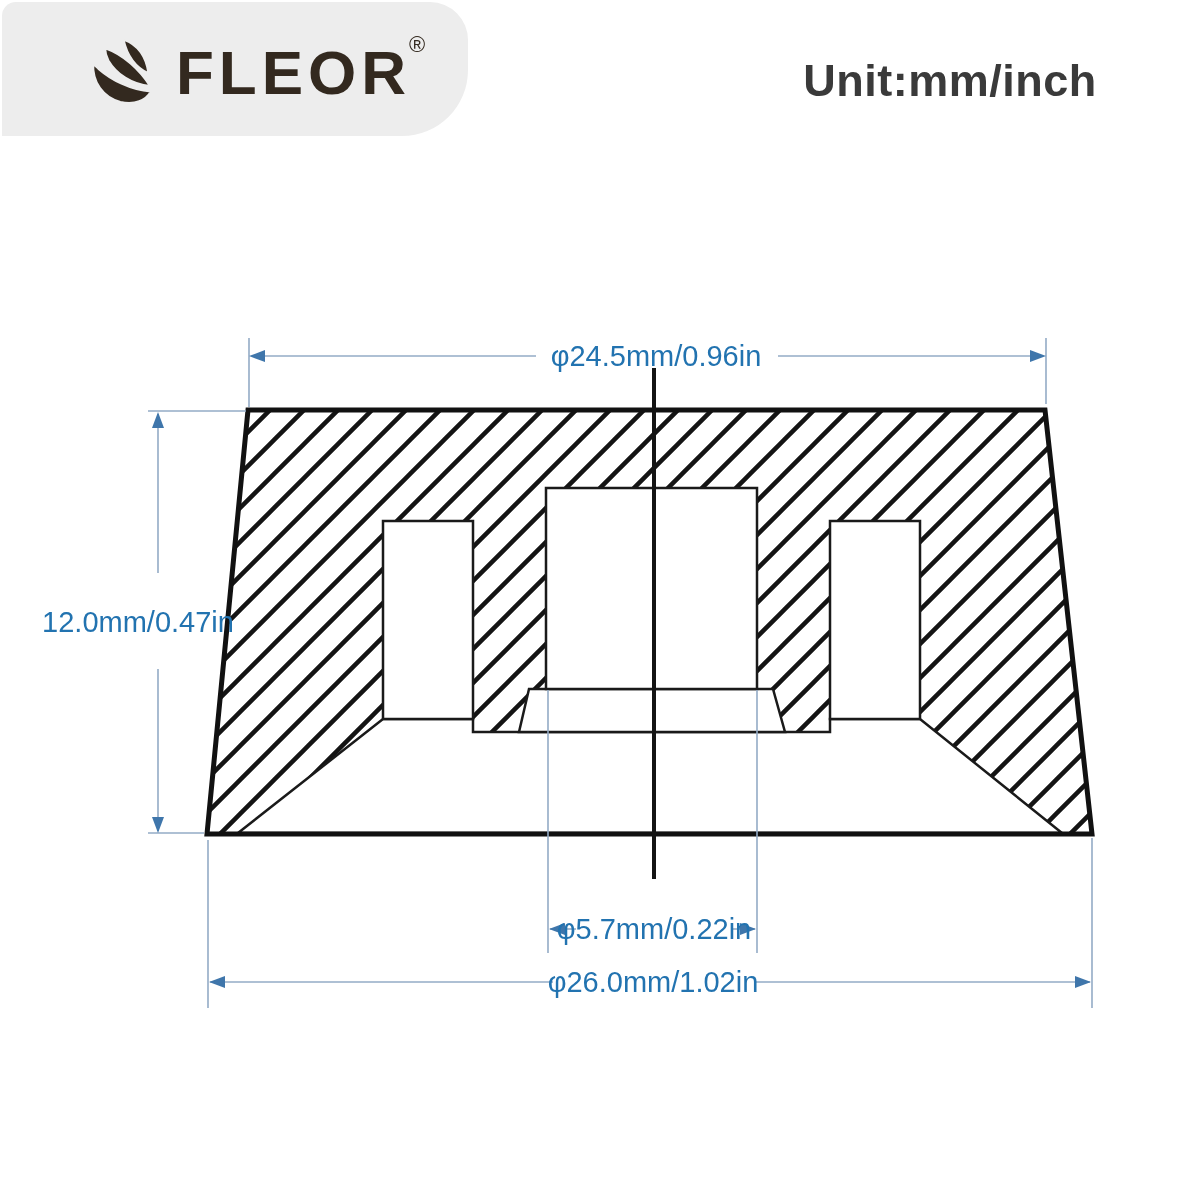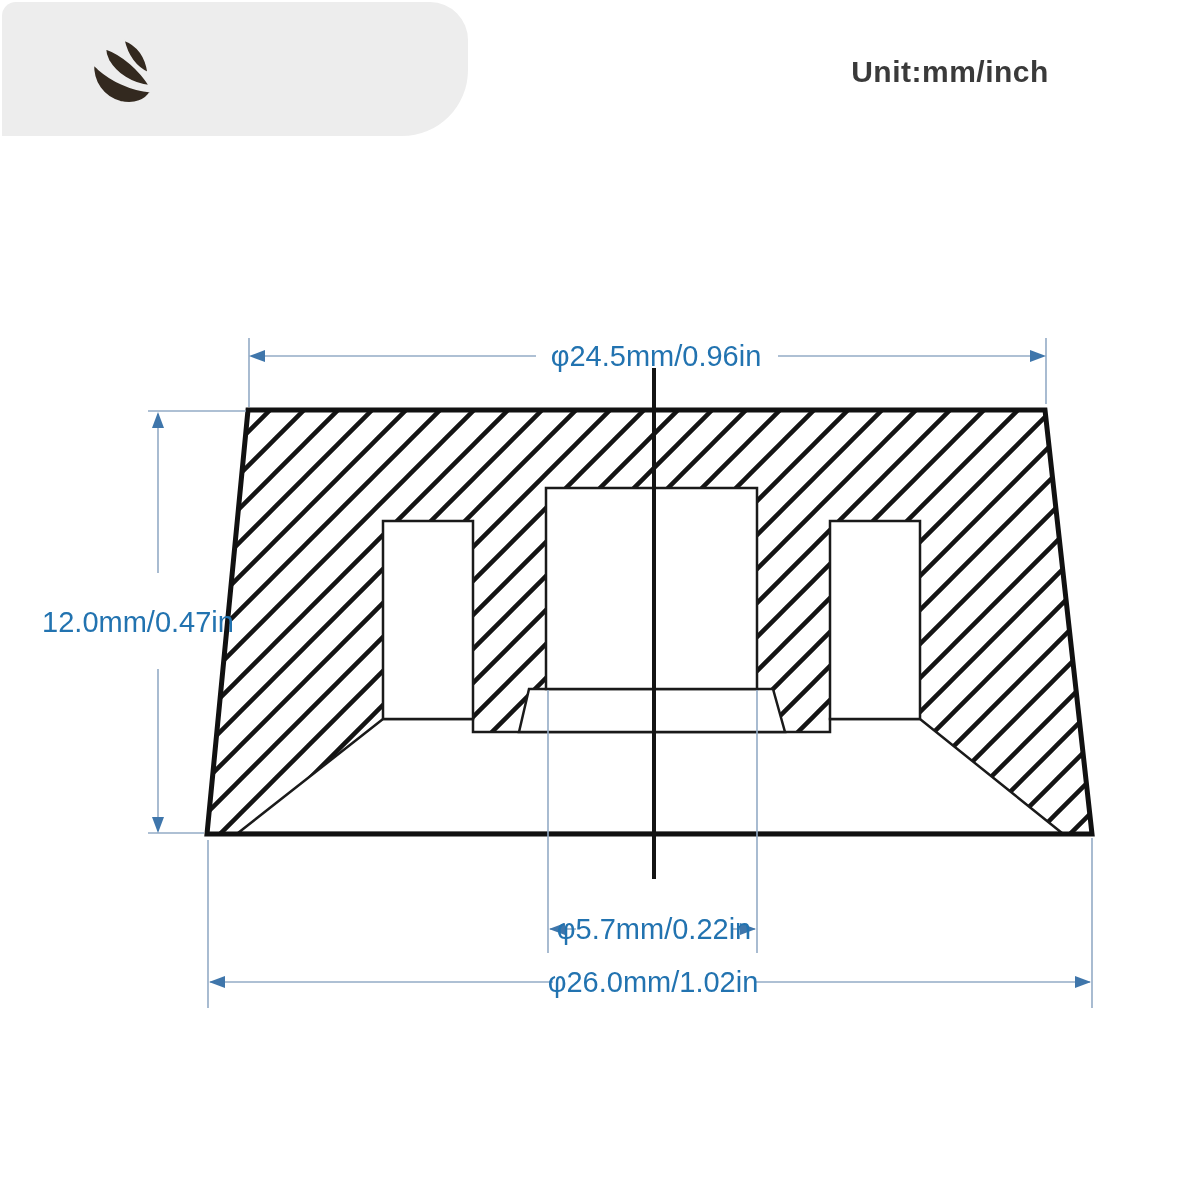--- a/index.html
+++ b/index.html
@@ -17,40 +17,41 @@
   .logo-text{
     font-size:62px;font-weight:700;color:#33291f;letter-spacing:5px;
     line-height:1;margin-left:14px;margin-top:16px;
   }
   .reg-mark{
     font-size:22px;font-weight:400;color:#33291f;vertical-align:top;
     position:relative;top:-8px;left:-2px;letter-spacing:0;
   }
   .unit-label{
     position:absolute;left:770px;top:55px;width:360px;
-    font-size:30px;font-weight:700;color:#3a3a3a;letter-spacing:0.5px;
+    font-size:45px;font-weight:700;color:#3a3a3a;letter-spacing:0.5px;
     text-align:center;
   }
   svg.drawing{position:absolute;left:0;top:0;}
   .dim-text{
     font-family:"Liberation Sans", sans-serif;font-size:29px;fill:#2273b0;
   }
 </style>
 </head>
 <body>
 
 <div class="banner">
   <div class="logo-wrap">
     <svg class="leaf" viewBox="0 0 100 90" aria-hidden="true">
       <g fill="#33291f" stroke="#ededed" stroke-width="2.5" stroke-linejoin="round">
         <path d="M52 2 C68 8 80 22 83 44 C66 36 56 20 52 2 Z"></path>
         <path d="M29 13 C52 21 72 40 85 60 C62 58 43 45 33 28 C30 22 29 17 29 13 Z"></path>
         <path d="M14 32 C13 55 26 74 48 80 C66 84 80 78 86 67 C60 65 36 52 21 39 C18 36 15 34 14 32 Z"></path>
       </g>
     </svg>
+    <div class="logo-text"><span>FLEOR</span><span class="reg-mark">®</span></div>
   </div>
 </div>
 
 <div class="unit-label">Unit:mm/inch</div>
 
 <svg class="drawing" width="1200" height="1200" viewBox="0 0 1200 1200">
 
   <defs>
     <pattern id="hatch" patternUnits="userSpaceOnUse" width="34" height="34">
       <path d="M-4 4 L4 -4 M0 34 L34 0 M30 38 L38 30" stroke="#141414" stroke-width="4.5" fill="none"></path>

